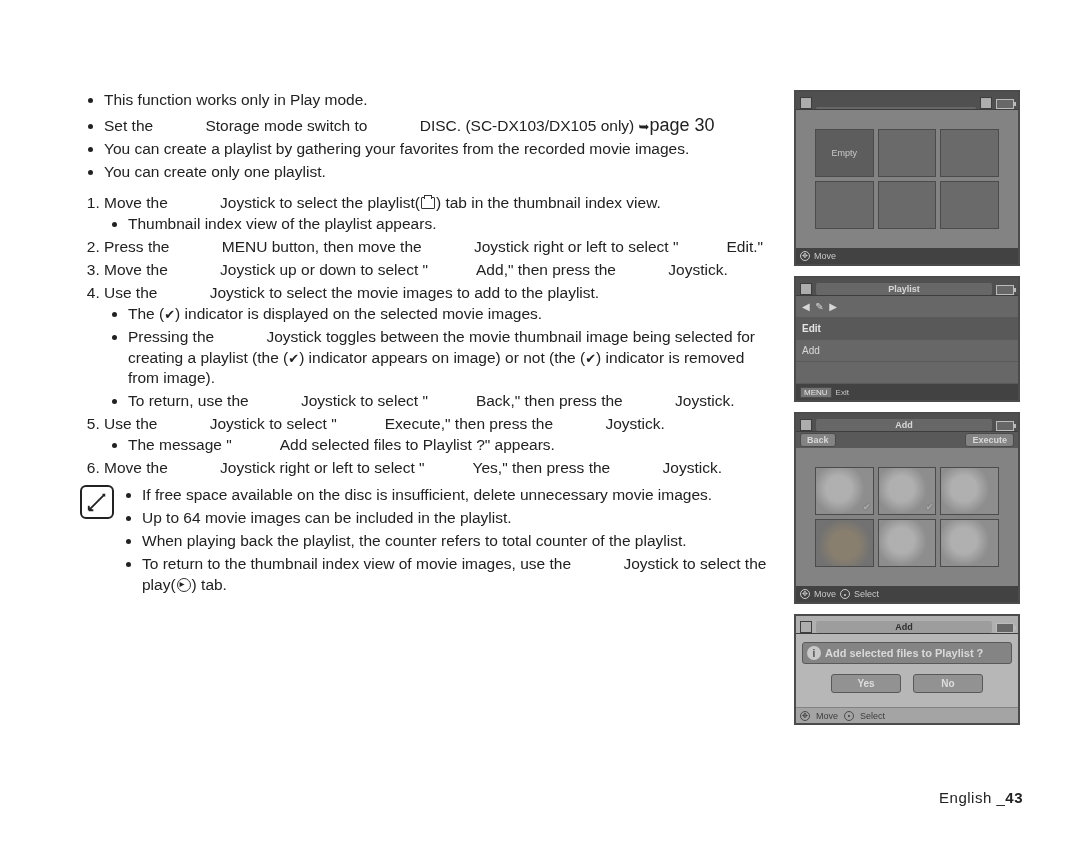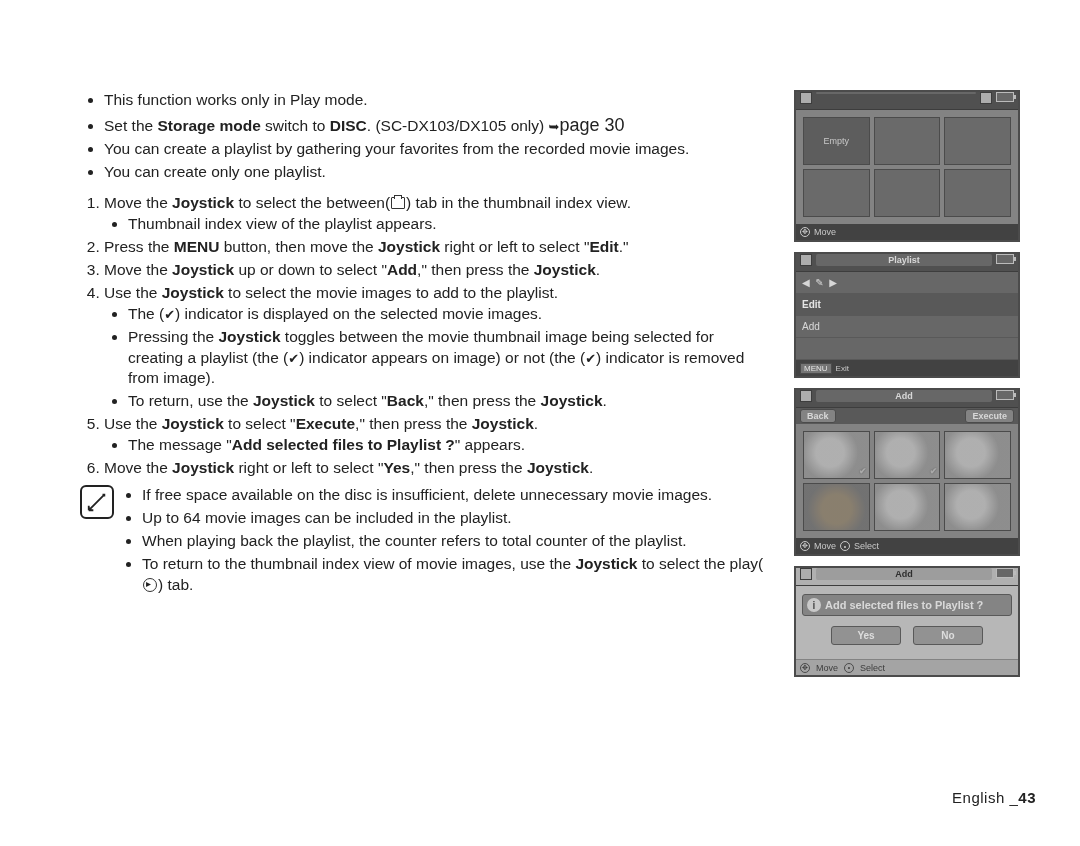--- a/index.html
+++ b/index.html
@@ -38,21 +38,21 @@
   ol.steps {
     list-style: decimal;
     margin-left: 24px;
   }
   ol.steps > li { margin-bottom: 2px; }
   ol.steps ul {
     list-style: disc;
     margin-left: 24px;
   }
   ol.steps ul li { margin-bottom: 2px; }
-  .bold { font-weight: bold; }
+  .bold { font-weight: normal; margin-left: 48px; }
   .icon-inline {
     display: inline-block;
     width: 14px; height: 12px;
     border: 1px solid #333;
     background: #fff;
     vertical-align: -1px;
     margin: 0 1px;
     border-radius: 1px;
     position: relative;
   }
@@ -112,42 +112,42 @@
     border: 2px solid #444;
     background: #999;
     position: relative;
     font-size: 10px;
     color: #eee;
   }
   .shot .topbar {
     height: 18px;
     background: #4a4a4a;
     display:flex;
-    align-items:flex-start;
+    align-items:flex-end;
     gap:4px;
     padding:0 4px;
     border-bottom:1px solid #333;
   }
   .shot .topbar .sq {
     width:12px; height:12px; background:#bbb; border:1px solid #333;
   }
   .shot .topbar .tabcap {
     flex:1; text-align:center; font-weight:bold; color:#eee; font-size:9px;
     background:#666; border-radius:2px; padding:1px 0;
   }
   .shot .topbar .bat {
     width:18px; height:10px; border:1px solid #ccc; background:#666; position:relative;
   }
   .shot .topbar .bat::after{content:"";position:absolute;right:-3px;top:2px;width:2px;height:4px;background:#ccc;}
   .shot .grid {
     display:grid;
     grid-template-columns: repeat(3,1fr);
     grid-template-rows: repeat(2,48px);
     gap:4px;
-    padding:7px;
+    padding:19px;
     background:#888;
   }
   .shot .cell {
     background:#6a6a6a; border:1px solid #444;
   }
   .shot .cell.empty {
     display:flex; align-items:center; justify-content:center;
     color:#ddd; font-size:9px;
     background:#5a5a5a;
   }
@@ -231,21 +231,21 @@
     padding:0 4px;font-size:9px;color:#333;border-top:1px solid #888;
   }
   .shot4 .foot .ring{
     width:10px;height:10px;border:1px solid #444;border-radius:50%;
     display:flex;align-items:center;justify-content:center;font-size:7px;
   }
   .shot .topbar.light{background:#bfbfbf;color:#222;}
   .shot .topbar.light .tabcap{background:#a8a8a8;color:#222;}
   .footer {
     position:absolute;
-    right:44px;
+    right:57px;
     bottom:40px;
     font-size:15px;
     letter-spacing:0.5px;
   }
   .footer .pn{font-weight:bold;}
 </style>
 </head>
 <body>
 
 <div class="page-area">
@@ -255,21 +255,21 @@
       <li>This function works only in Play mode.</li>
       <li>
         <span>Set the </span><span class="bold">Storage mode</span><span> switch to </span><span class="bold">DISC</span><span>. (SC-DX103/DX105 only) </span><span class="arrow-ind">➥</span><span class="page-ref">page 30</span>
       </li>
       <li>You can create a playlist by gathering your favorites from the recorded movie images.</li>
       <li>You can create only one playlist.</li>
     </ul>
 
     <ol class="steps">
       <li>
-        <span>Move the </span><span class="bold">Joystick</span><span> to select the between(</span><span class="icon-inline tab"></span><span>) tab in the thumbnail index view.</span>
+        <span>Move the </span><span class="bold">Joystick</span><span> to select the playlist(</span><span class="icon-inline tab"></span><span>) tab in the thumbnail index view.</span>
         <ul>
             <li>Thumbnail index view of the playlist appears.</li>
           </ul>
       </li>
       <li>
         <span>Press the </span><span class="bold">MENU</span><span> button, then move the </span><span class="bold">Joystick</span><span> right or left to select "</span><span class="bold">Edit</span><span>."</span>
       </li>
       <li>
         <span>Move the </span><span class="bold">Joystick</span><span> up or down to select "</span><span class="bold">Add</span><span>," then press the </span><span class="bold">Joystick</span><span>.</span>
       </li>

